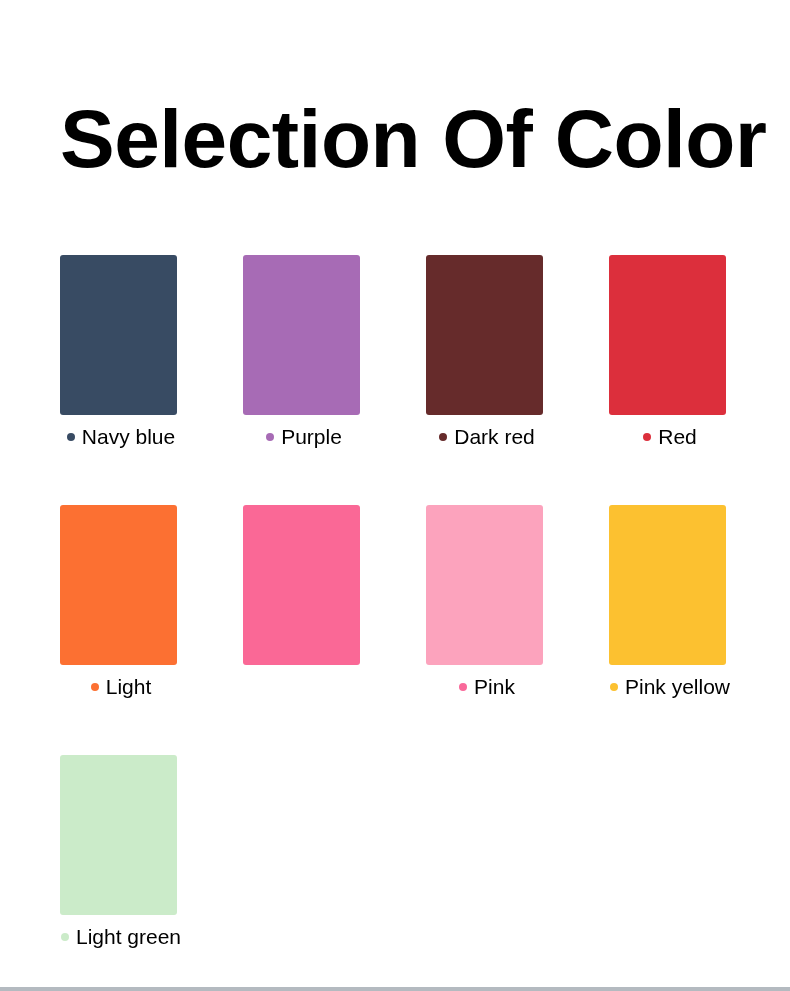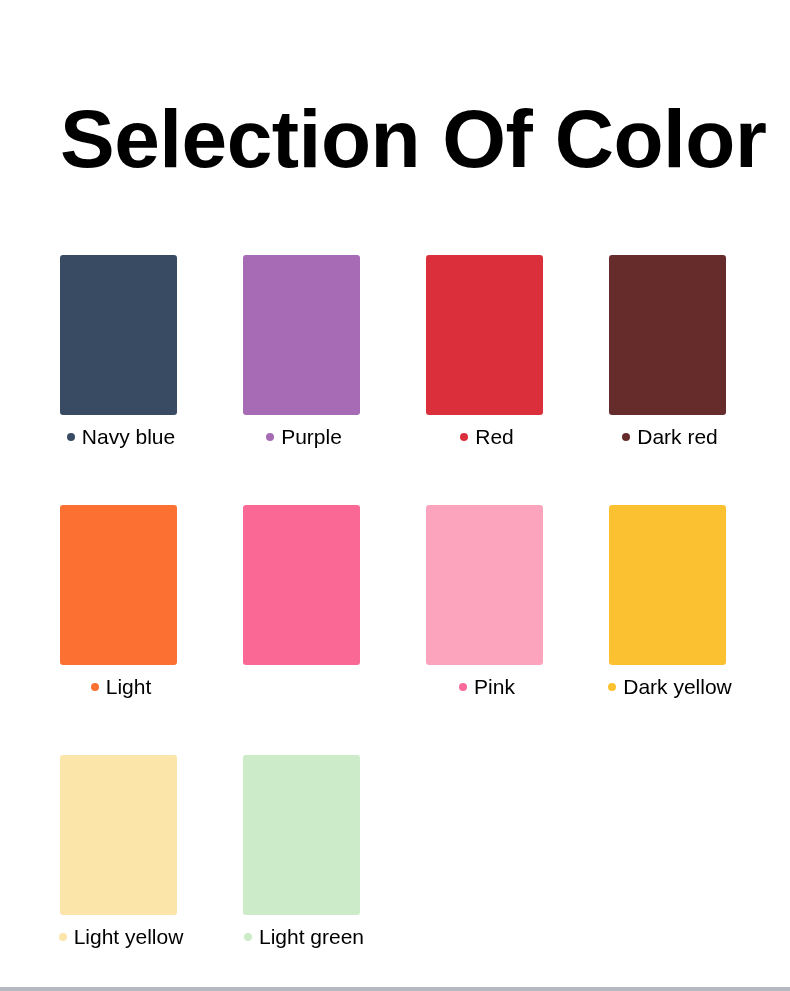--- a/index.html
+++ b/index.html
@@ -117,31 +117,31 @@
         </div>
       </div>
       <div class="swatch-cell">
         <div class="swatch-chip" style="background: rgb(167, 107, 181);"></div>
         <div class="swatch-label">
           <span class="swatch-dot" style="background: rgb(167, 107, 181);"></span>
           <span class="swatch-name">Purple</span>
         </div>
       </div>
       <div class="swatch-cell">
+        <div class="swatch-chip" style="background: rgb(102, 43, 43);"></div>
+        <div class="swatch-label">
+          <span class="swatch-dot" style="background: rgb(102, 43, 43);"></span>
+          <span class="swatch-name">Dark red</span>
+        </div>
+      </div>
+      <div class="swatch-cell">
         <div class="swatch-chip" style="background: rgb(220, 47, 60);"></div>
         <div class="swatch-label">
           <span class="swatch-dot" style="background: rgb(220, 47, 60);"></span>
           <span class="swatch-name">Red</span>
-        </div>
-      </div>
-      <div class="swatch-cell">
-        <div class="swatch-chip" style="background: rgb(102, 43, 43);"></div>
-        <div class="swatch-label">
-          <span class="swatch-dot" style="background: rgb(102, 43, 43);"></span>
-          <span class="swatch-name">Dark red</span>
         </div>
       </div>
       <div class="swatch-cell">
         <div class="swatch-chip" style="background: rgb(252, 112, 50);"></div>
         <div class="swatch-label">
           <span class="swatch-dot" style="background: rgb(252, 112, 50);"></span>
           <span class="swatch-name">Light</span>
         </div>
       </div>
       <div class="swatch-cell">
@@ -151,28 +151,21 @@
         <div class="swatch-chip" style="background: rgb(252, 163, 189);"></div>
         <div class="swatch-label">
           <span class="swatch-dot" style="background: rgb(249, 105, 154);"></span>
           <span class="swatch-name">Pink</span>
         </div>
       </div>
       <div class="swatch-cell">
         <div class="swatch-chip" style="background: rgb(252, 193, 48);"></div>
         <div class="swatch-label">
           <span class="swatch-dot" style="background: rgb(252, 193, 48);"></span>
-          <span class="swatch-name">Dark yellow</span>
-        </div>
-      </div>
-      <div class="swatch-cell">
-        <div class="swatch-chip" style="background: rgb(251, 229, 168);"></div>
-        <div class="swatch-label">
-          <span class="swatch-dot" style="background: rgb(251, 229, 168);"></span>
-          <span class="swatch-name">Light yellow</span>
+          <span class="swatch-name">Pink yellow</span>
         </div>
       </div>
       <div class="swatch-cell">
         <div class="swatch-chip" style="background: rgb(203, 235, 201);"></div>
         <div class="swatch-label">
           <span class="swatch-dot" style="background: rgb(203, 235, 201);"></span>
           <span class="swatch-name">Light green</span>
         </div>
       </div>
     </div>

